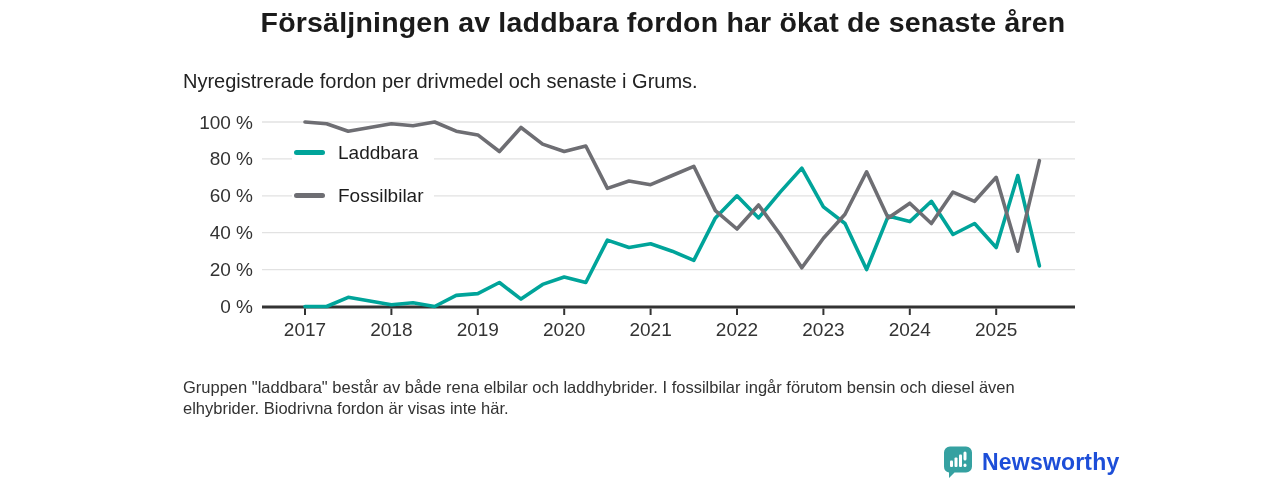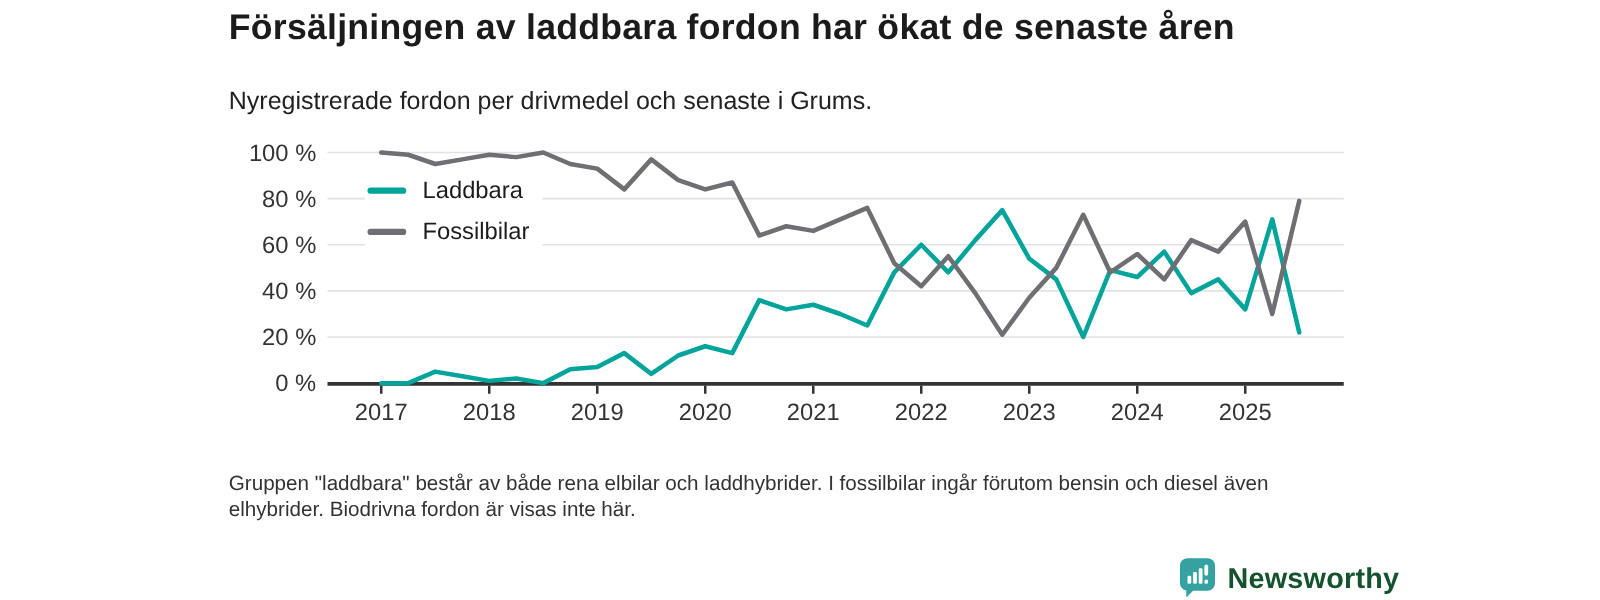--- a/index.html
+++ b/index.html
@@ -2,43 +2,43 @@
 <html><head>
 <meta charset="utf-8">
 <style>
   html,body{margin:0;padding:0;background:#fff;}
   #canvas{
     position:relative;width:1280px;height:480px;background:#ffffff;overflow:hidden;
     font-family:"Liberation Sans", sans-serif;
   }
   .title{
     position:absolute;left:183px;top:6px;width:960px;
-    font-size:28.5px;font-weight:bold;color:#1b1b1b;letter-spacing:.2px;
+    font-size:28.5px;font-weight:bold;color:#1b1b1b;letter-spacing:.2px;text-align:center;
   }
   .subtitle{
     position:absolute;left:183px;top:70px;width:900px;
     font-size:20px;color:#222;
   }
   #plot-svg{position:absolute;left:0;top:0;}
   .legend{
-    position:absolute;left:292px;top:139px;display:flex;flex-direction:column;gap:6px;
+    position:absolute;left:292px;top:139px;display:flex;flex-direction:column;gap:16px;
   }
   .legend-row{
     display:flex;align-items:center;background:#ffffff;padding:1px 10px 1px 2px;height:25px;
   }
   .legend-swatch{width:31px;height:4.5px;border-radius:2.5px;margin-right:13px;}
   .legend-label{font-size:19px;color:#1d1d1d;}
   .footnote{
     position:absolute;left:183px;top:377px;width:888px;
     font-size:16.5px;line-height:21px;color:#333;
   }
   .brand{
     position:absolute;left:943px;top:446px;display:flex;align-items:center;gap:9px;
   }
-  .brand-text{font-size:23px;font-weight:600;color:#14532d;letter-spacing:.2px;}
+  .brand-text{font-size:23px;font-weight:600;color:#1d4ed8;letter-spacing:.2px;}
 </style>
 </head>
 <body>
 
 <div id="canvas">
 
   <div class="title">Försäljningen av laddbara fordon har ökat de senaste åren</div>
   <div class="subtitle">Nyregistrerade fordon per drivmedel och senaste i Grums.</div>
 
   <svg id="plot-svg" width="1280" height="480">

